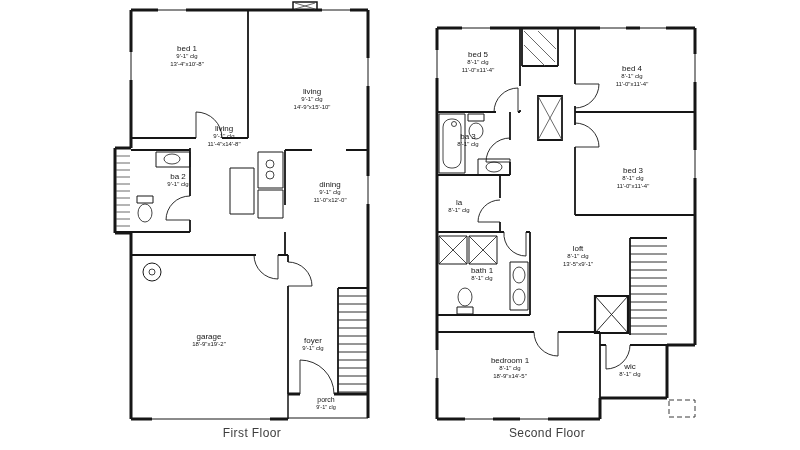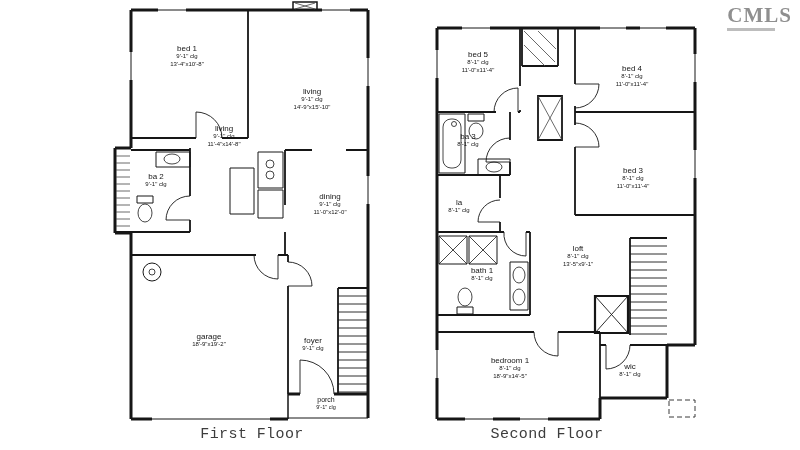--- a/index.html
+++ b/index.html
@@ -4,22 +4,22 @@
 <style>
   html,body{margin:0;padding:0;background:#ffffff;}
   .canvas{position:relative;width:800px;height:450px;background:#fff;overflow:hidden;
           font-family:"Liberation Sans",sans-serif;}
   svg.plan-layer{position:absolute;left:0;top:0;}
   .room-label{position:absolute;transform:translateX(-50%);text-align:center;color:#151515;
               line-height:1.18;white-space:nowrap;z-index:5;}
   .rname{font-size:8px;}
   .rsub{font-size:6px;}
   .rsub:empty{display:none;}
-  .caption{position:absolute;transform:translateX(-50%);font-size:15px;color:#3d3d3d;
-           letter-spacing:.4px;z-index:5;font-family:Liberation Mono, monospace;}
+  .caption{position:absolute;transform:translateX(-50%);font-size:12px;color:#3d3d3d;
+           letter-spacing:.4px;z-index:5;}
   .logo{position:absolute;top:5px;right:8px;text-align:left;z-index:5;}
   .logo-text{font-family:"Liberation Serif",serif;font-size:21px;font-weight:bold;
              color:#8f8f8f;letter-spacing:1px;line-height:1;}
   .logo-bar{height:3px;background:#bdbdbd;margin-top:2px;width:48px;}
 </style>
 </head>
 <body>
 
 <div class="canvas">
 
@@ -93,26 +93,26 @@
   <div class="room-label" style="left:312px;top:87px">
     <div class="rname">living</div>
     <div class="rsub">9'-1" clg</div>
     <div class="rsub">14'-9"x15'-10"</div>
   </div>
   <div class="room-label" style="left:224px;top:124px">
     <div class="rname">living</div>
     <div class="rsub">9'-1" clg</div>
     <div class="rsub">11'-4"x14'-8"</div>
   </div>
-  <div class="room-label" style="left:156px;top:172px">
+  <div class="room-label" style="left:178px;top:172px">
     <div class="rname">ba 2</div>
     <div class="rsub">9'-1" clg</div>
 
   </div>
-  <div class="room-label" style="left:330px;top:192px">
+  <div class="room-label" style="left:330px;top:180px">
     <div class="rname">dining</div>
     <div class="rsub">9'-1" clg</div>
     <div class="rsub">11'-0"x12'-0"</div>
   </div>
   <div class="room-label" style="left:209px;top:332px">
     <div class="rname">garage</div>
 
     <div class="rsub">18'-9"x19'-2"</div>
   </div>
   <div class="room-label" style="left:313px;top:336px">
@@ -168,18 +168,14 @@
   </div>
   <div class="room-label" style="left:630px;top:362px">
     <div class="rname">wic</div>
     <div class="rsub">8'-1" clg</div>
 
   </div>
 
   <div class="caption" style="left:252px;top:426px">First Floor</div>
   <div class="caption" style="left:547px;top:426px">Second Floor</div>
 
-  <div class="logo">
-    <div class="logo-text">CMLS</div>
-    <div class="logo-bar"></div>
-  </div>
 
 </div>
 
 </body></html>

